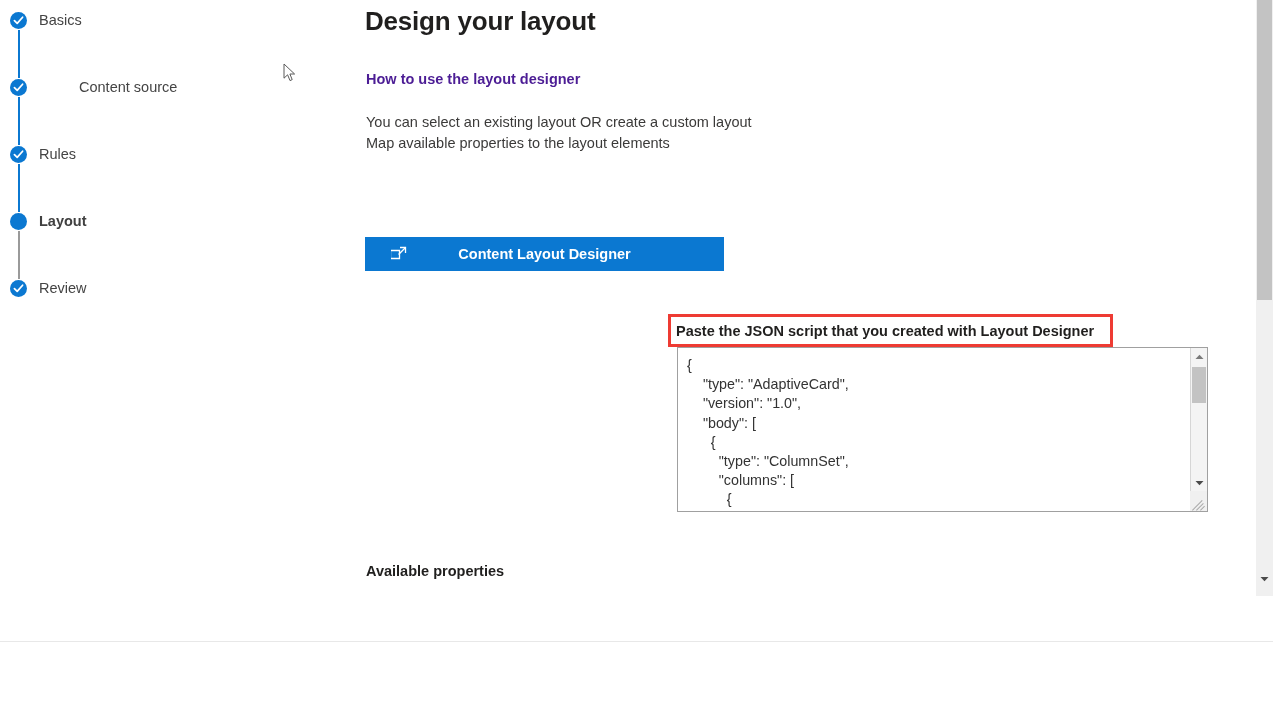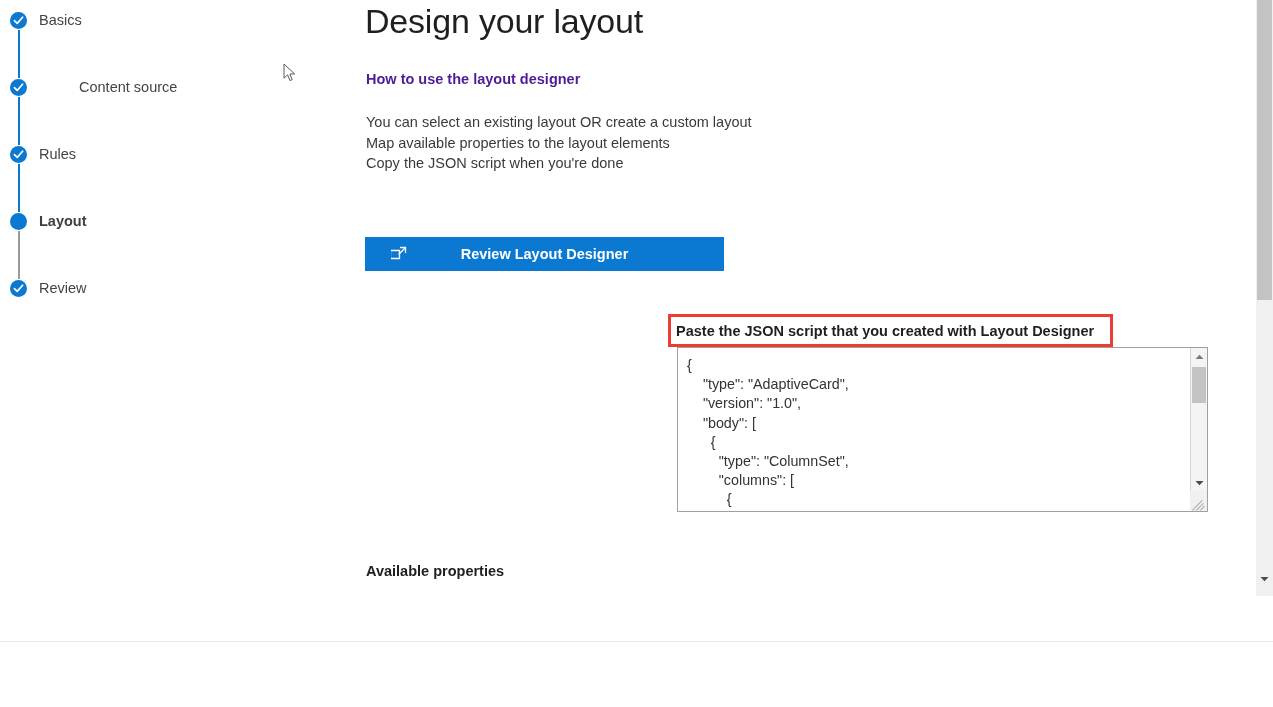--- a/index.html
+++ b/index.html
@@ -86,22 +86,22 @@
     top: 0;
     width: 945px;
     height: 641px;
     background: #ffffff;
     overflow: hidden;
   }
   .page-title {
     position: absolute;
     left: 54px;
     top: 0px;
-    font-size: 34px;
-    font-weight: normal;
+    font-size: 26px;
+    font-weight: bold;
     color: #201f1e;
     letter-spacing: -0.2px;
     line-height: 42px;
   }
   .howto-heading {
     position: absolute;
     left: 55px;
     top: 70px;
     font-size: 14.5px;
     font-weight: bold;
@@ -363,32 +363,31 @@
 
   <div class="main-panel">
 
     <div class="page-title">Design your layout</div>
 
     <div class="howto-heading">How to use the layout designer</div>
 
     <div class="howto-list">
       <div>You can select an existing layout OR create a custom layout</div>
       <div>Map available properties to the layout elements</div>
-      <div>Copy the JSON script when you're done</div>
     </div>
 
     <button class="launch-button">
       <span class="launch-icon">
         <svg width="16" height="16" viewBox="0 0 16 16">
           <path d="M1.5 4.5 h7 v8 h-9 v-8 h2" fill="none" stroke="#ffffff" stroke-width="1.3"></path>
           <path d="M9 1.5 h5.5 v5.5" fill="none" stroke="#ffffff" stroke-width="1.3"></path>
           <path d="M14.3 1.8 L7.6 8.5" fill="none" stroke="#ffffff" stroke-width="1.3"></path>
         </svg>
       </span>
-      <span>Review Layout Designer</span>
+      <span>Content Layout Designer</span>
     </button>
 
     <div class="paste-highlight"></div>
     <div class="paste-label">Paste the JSON script that you created with Layout Designer</div>
 
     <div class="json-textarea-wrap">
       <div class="json-text">{
     "type": "AdaptiveCard",
     "version": "1.0",
     "body": [

